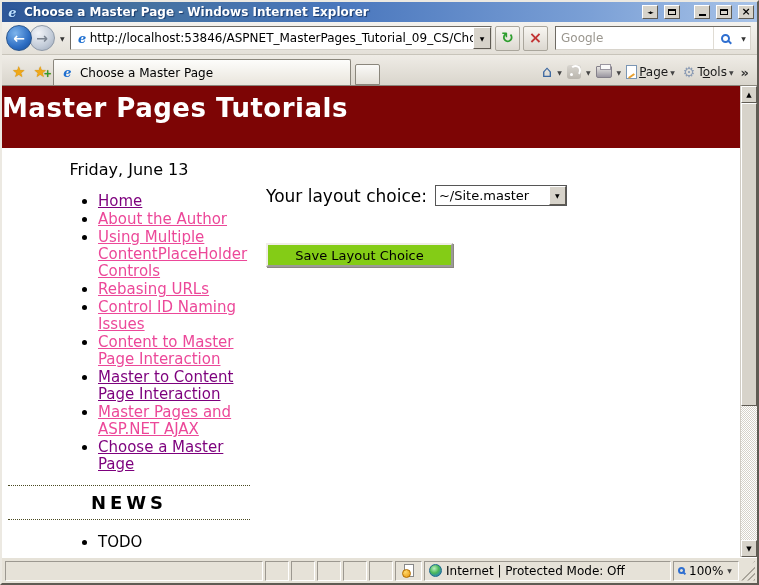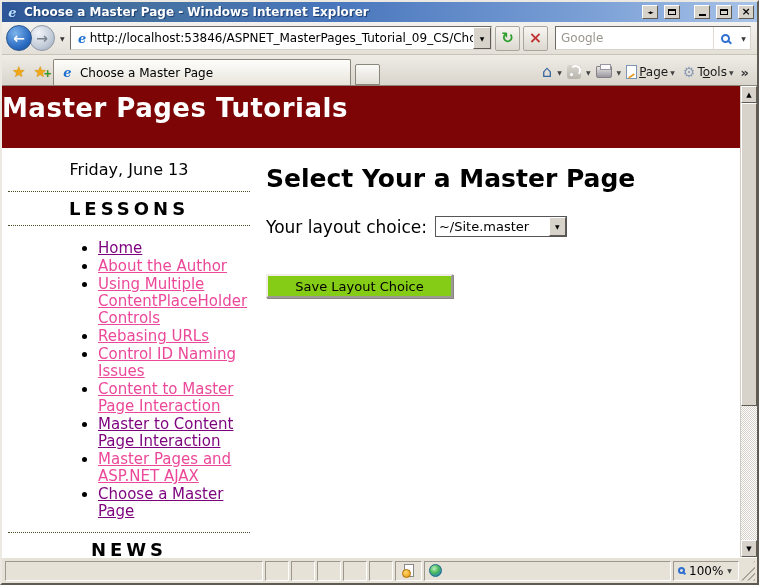--- a/index.html
+++ b/index.html
@@ -243,39 +243,37 @@
       <span class="chev">»</span>
     </div>
   </div>
 
   <div class="content">
     <div class="pagearea">
       <div class="banner" id="banner" style="background: rgb(125, 5, 5);">Master Pages Tutorials</div>
       <div class="cols">
         <div class="sidebar">
           <div class="sb-date">Friday, June 13</div>
-          <div class="sb-head">LESSONS</div>
           <ul class="sb-list">
             <li><a href="#" class="v">Home</a></li>
             <li><a href="#" class="u">About the Author</a></li>
             <li><a href="#" class="u">Using Multiple ContentPlaceHolder Controls</a></li>
             <li><a href="#" class="u">Rebasing URLs</a></li>
             <li><a href="#" class="u">Control ID Naming Issues</a></li>
             <li><a href="#" class="u">Content to Master Page Interaction</a></li>
             <li><a href="#" class="v">Master to Content Page Interaction</a></li>
             <li><a href="#" class="u">Master Pages and ASP.NET AJAX</a></li>
             <li><a href="#" class="v">Choose a Master Page</a></li>
           </ul>
           <div class="sb-head sb-news">NEWS</div>
           <ul class="sb-list plain">
             <li><span>TODO</span></li>
           </ul>
         </div>
         <div class="main">
-          <h1>Select Your a Master Page</h1>
           <div class="choicerow">
             <span>Your layout choice:</span>
             <span class="fselect">
               <span class="val">~/Site.master</span>
               <span class="arrowbtn">
                   <span>▼</span>
                 </span>
             </span>
           </div>
           <button class="savebtn">Save Layout Choice</button>
@@ -299,20 +297,21 @@
     <span class="pane p-sm"></span>
     <span class="pane p-sm"></span>
     <span class="pane p-sm"></span>
     <span class="pane p-sm"></span>
     <span class="pane p-sm"></span>
     <span class="pane p-ic">
         <span class="stpage"></span>
       </span>
     <span class="pane p-zone">
       <span class="globe"></span>
+      <span>Internet | Protected Mode: Off</span>
     </span>
     <span class="pane p-zoom">
       <span class="magsm"></span>
       <span>100%</span>
       <span class="dd">▼</span>
     </span>
     <span class="grip"></span>
   </div>
 
 </div>

